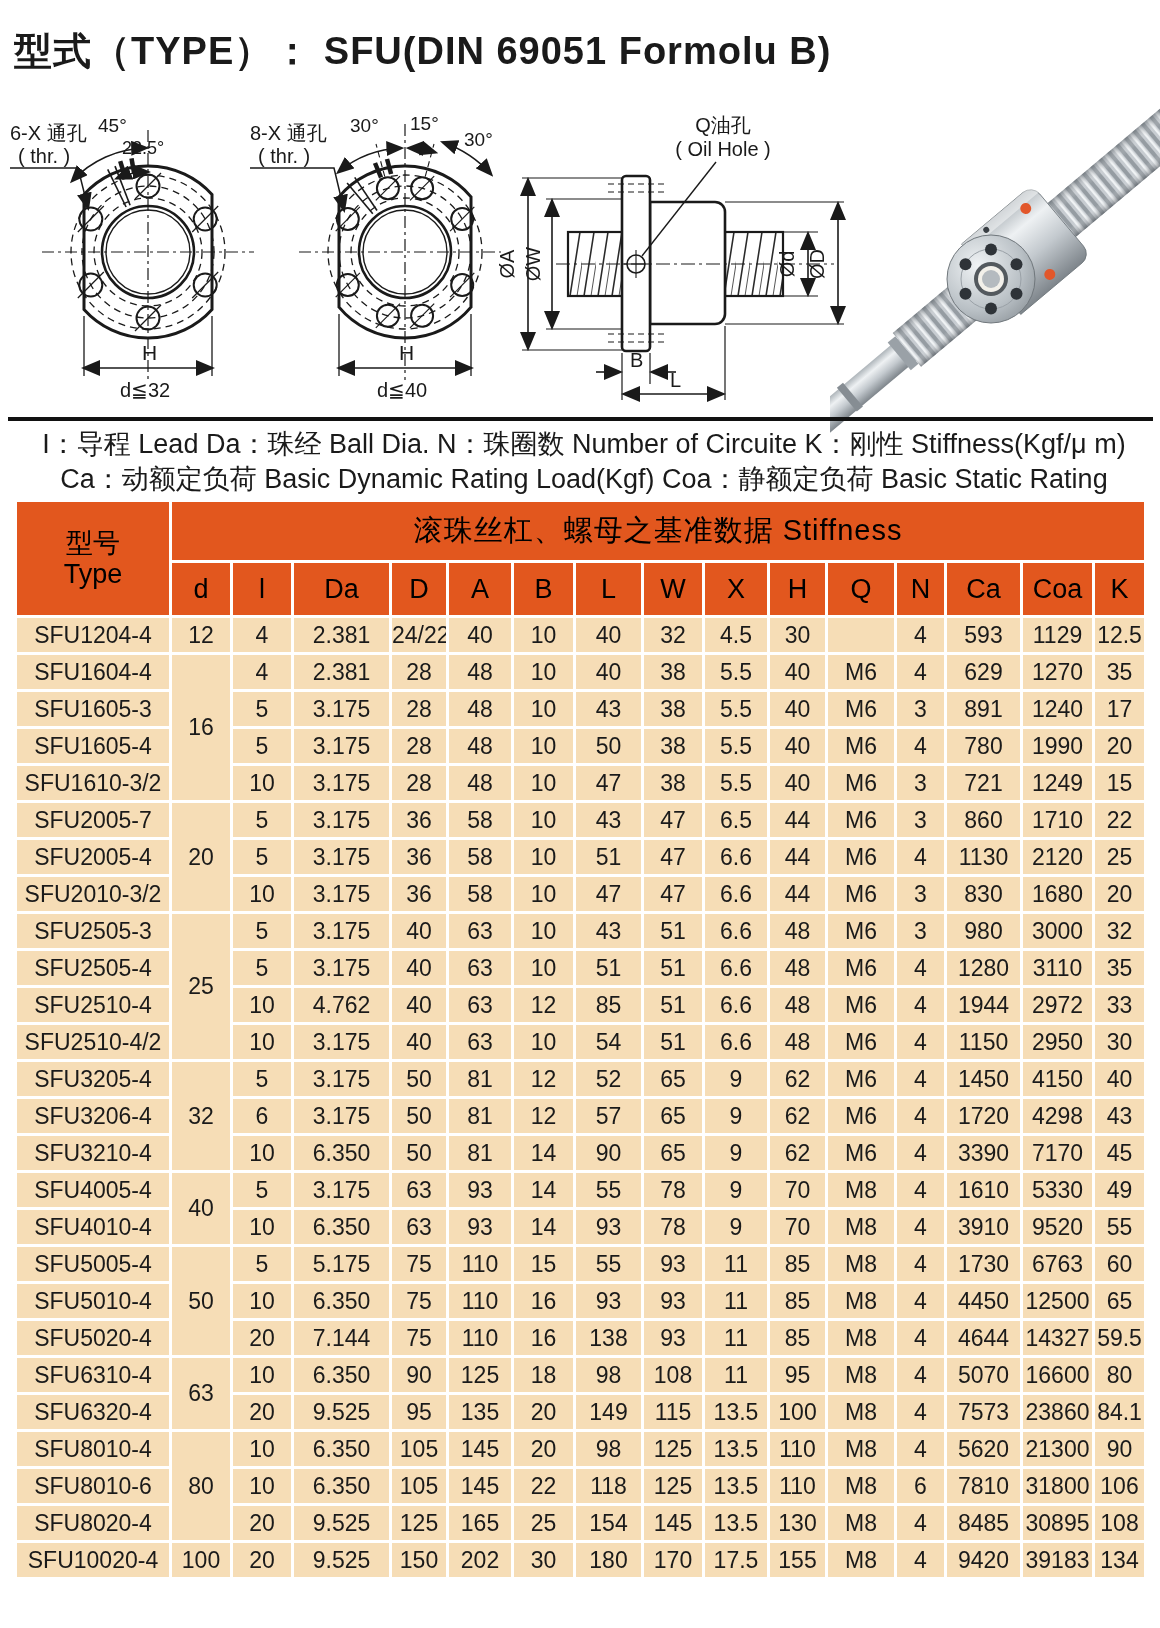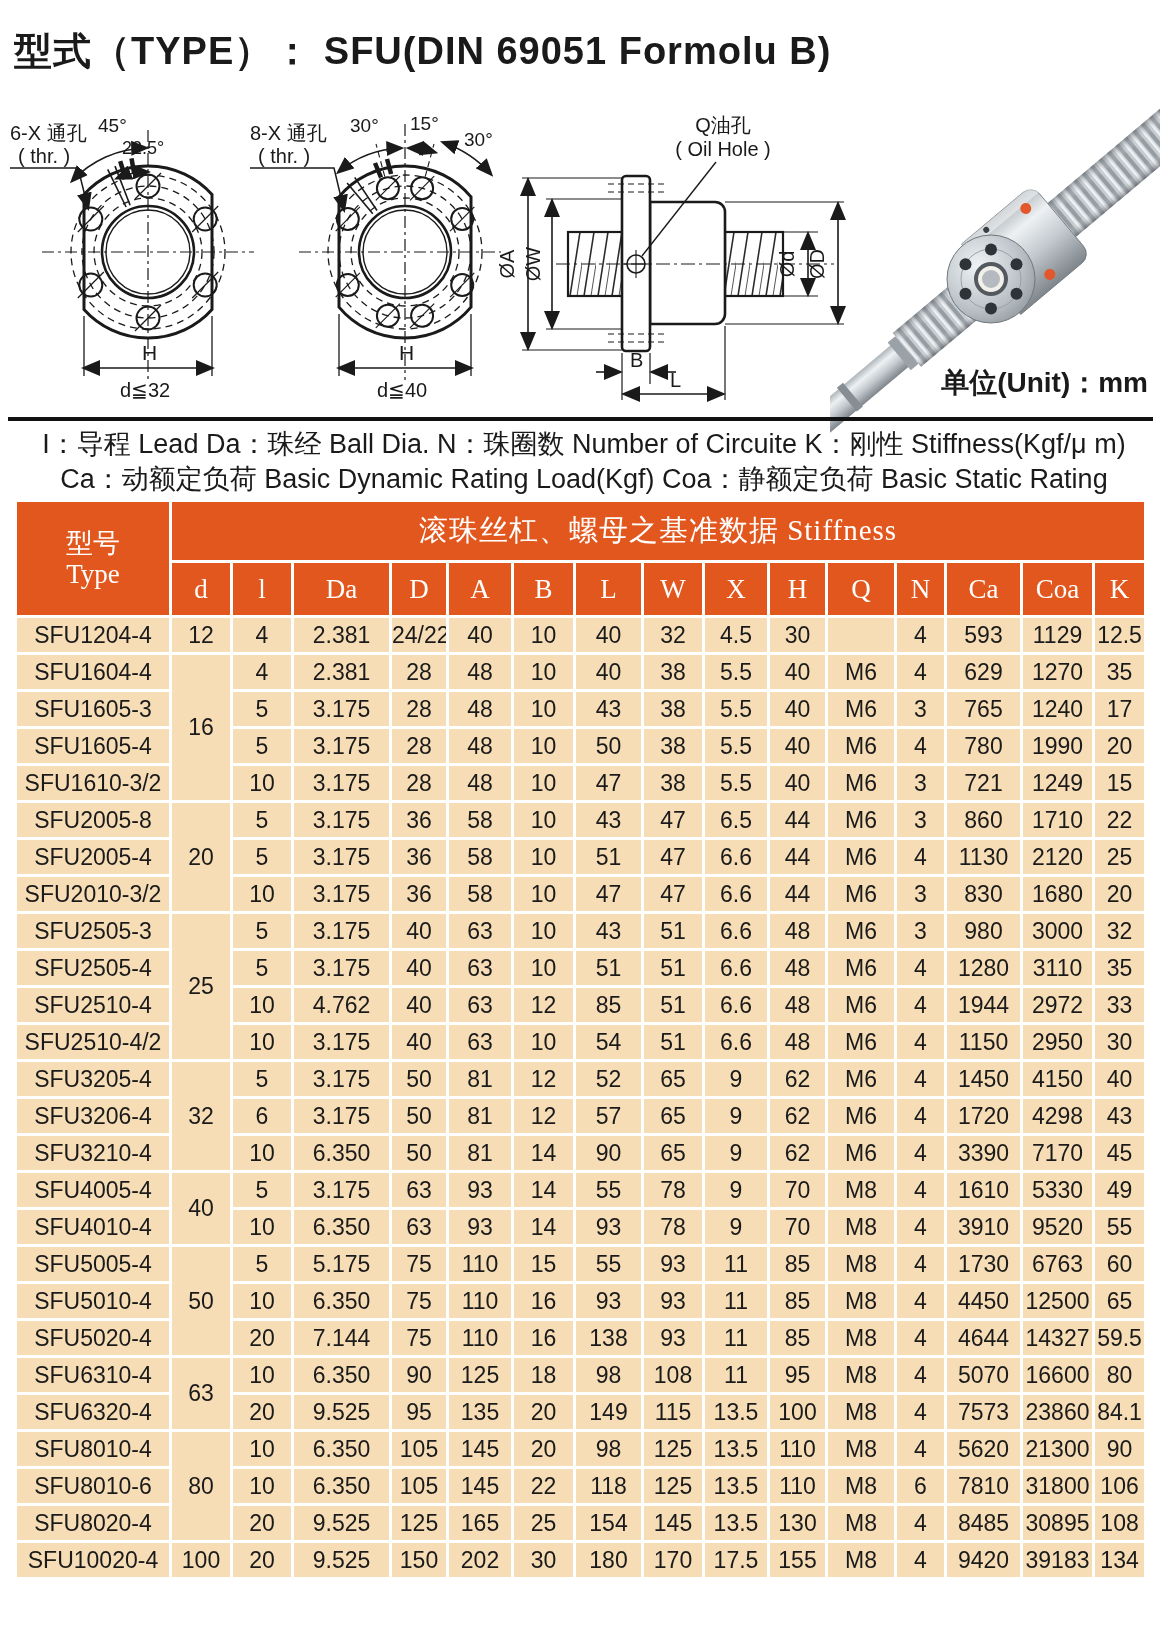--- a/index.html
+++ b/index.html
@@ -7,21 +7,21 @@
         font-family:"Liberation Sans","DejaVu Sans",sans-serif;color:#1a1a1a;border-radius:20px;}
   .title{position:absolute;left:14px;top:26px;font-size:38px;font-weight:bold;letter-spacing:1px;margin:0;}
   .figures{position:absolute;left:0;top:90px;width:1160px;height:318px;}
   .figures svg{position:absolute;top:14px;}
   .unit{position:absolute;top:364px;right:12px;font-size:28px;font-weight:bold;}
   .rule{position:absolute;left:8px;top:417px;width:1145px;height:4px;background:#111;}
   .legend{position:absolute;left:10px;top:427px;width:1148px;font-size:27px;line-height:35px;text-align:center;}
   table.dims{position:absolute;left:14px;top:499px;width:1132px;border-collapse:collapse;
              table-layout:fixed;text-align:center;}
   table.dims th,table.dims td{border:3px solid #fff;padding:0;overflow:hidden;white-space:nowrap;}
-  table.dims thead th{background:#E2571E;color:#ffffff;font-weight:normal;font-family:Liberation Serif, serif;}
+  table.dims thead th{background:#E2571E;color:#000000;font-weight:normal;}
   .th-dim{font-size:29px;height:58px;letter-spacing:1px;}
   .th-type{font-size:27px;line-height:31px;}
   tr.letters th{font-size:27px;height:52px;}
   table.dims tbody td{background:#F6DDB6;font-size:23px;height:34px;}
   td.type-cell{font-size:23px;}
   svg text{font-family:"Liberation Sans","DejaVu Sans",sans-serif;fill:#1a1a1a;}
 </style>
 </head>
 <body>
 
@@ -248,21 +248,20 @@
         <circle cx="161" cy="204.5" r="6" fill="#2e3338"></circle>
         <circle cx="135.5" cy="189.8" r="6" fill="#2e3338"></circle>
         <circle cx="135.5" cy="160.2" r="6" fill="#2e3338"></circle>
         <circle cx="161" cy="175" r="17" fill="#53595e"></circle>
         <circle cx="161" cy="175" r="13" fill="#f2f0ea"></circle>
         <circle cx="161" cy="175" r="9" fill="#b4babf"></circle>
       </g>
     </svg>
   </div>
 
-  <div class="unit">单位(Unit)：mm</div>
   <div class="rule"></div>
 
   <div class="legend">
     <div>I：导程 Lead  Da：珠经 Ball Dia.  N：珠圈数 Number of Circuite  K：刚性 Stiffness(Kgf/μ m)</div>
     <div>Ca：动额定负荷 Basic Dynamic Rating Load(Kgf)  Coa：静额定负荷 Basic Static Rating Load(Kgf)</div>
   </div>
 
   <table class="dims">
     <colgroup>
       <col style="width:155px">
@@ -351,21 +350,21 @@
           <td>3.175</td>
           <td>28</td>
           <td>48</td>
           <td>10</td>
           <td>43</td>
           <td>38</td>
           <td>5.5</td>
           <td>40</td>
           <td>M6</td>
           <td>3</td>
-          <td>765</td>
+          <td>891</td>
           <td>1240</td>
           <td>17</td>
         </tr>
         <tr>
           <td class="type-cell">SFU1605-4</td>
           <td>5</td>
           <td>3.175</td>
           <td>28</td>
           <td>48</td>
           <td>10</td>
@@ -390,21 +389,21 @@
           <td>38</td>
           <td>5.5</td>
           <td>40</td>
           <td>M6</td>
           <td>3</td>
           <td>721</td>
           <td>1249</td>
           <td>15</td>
         </tr>
         <tr>
-          <td class="type-cell">SFU2005-8</td>
+          <td class="type-cell">SFU2005-7</td>
           <td rowspan="3">20</td>
           <td>5</td>
           <td>3.175</td>
           <td>36</td>
           <td>58</td>
           <td>10</td>
           <td>43</td>
           <td>47</td>
           <td>6.5</td>
           <td>44</td>

